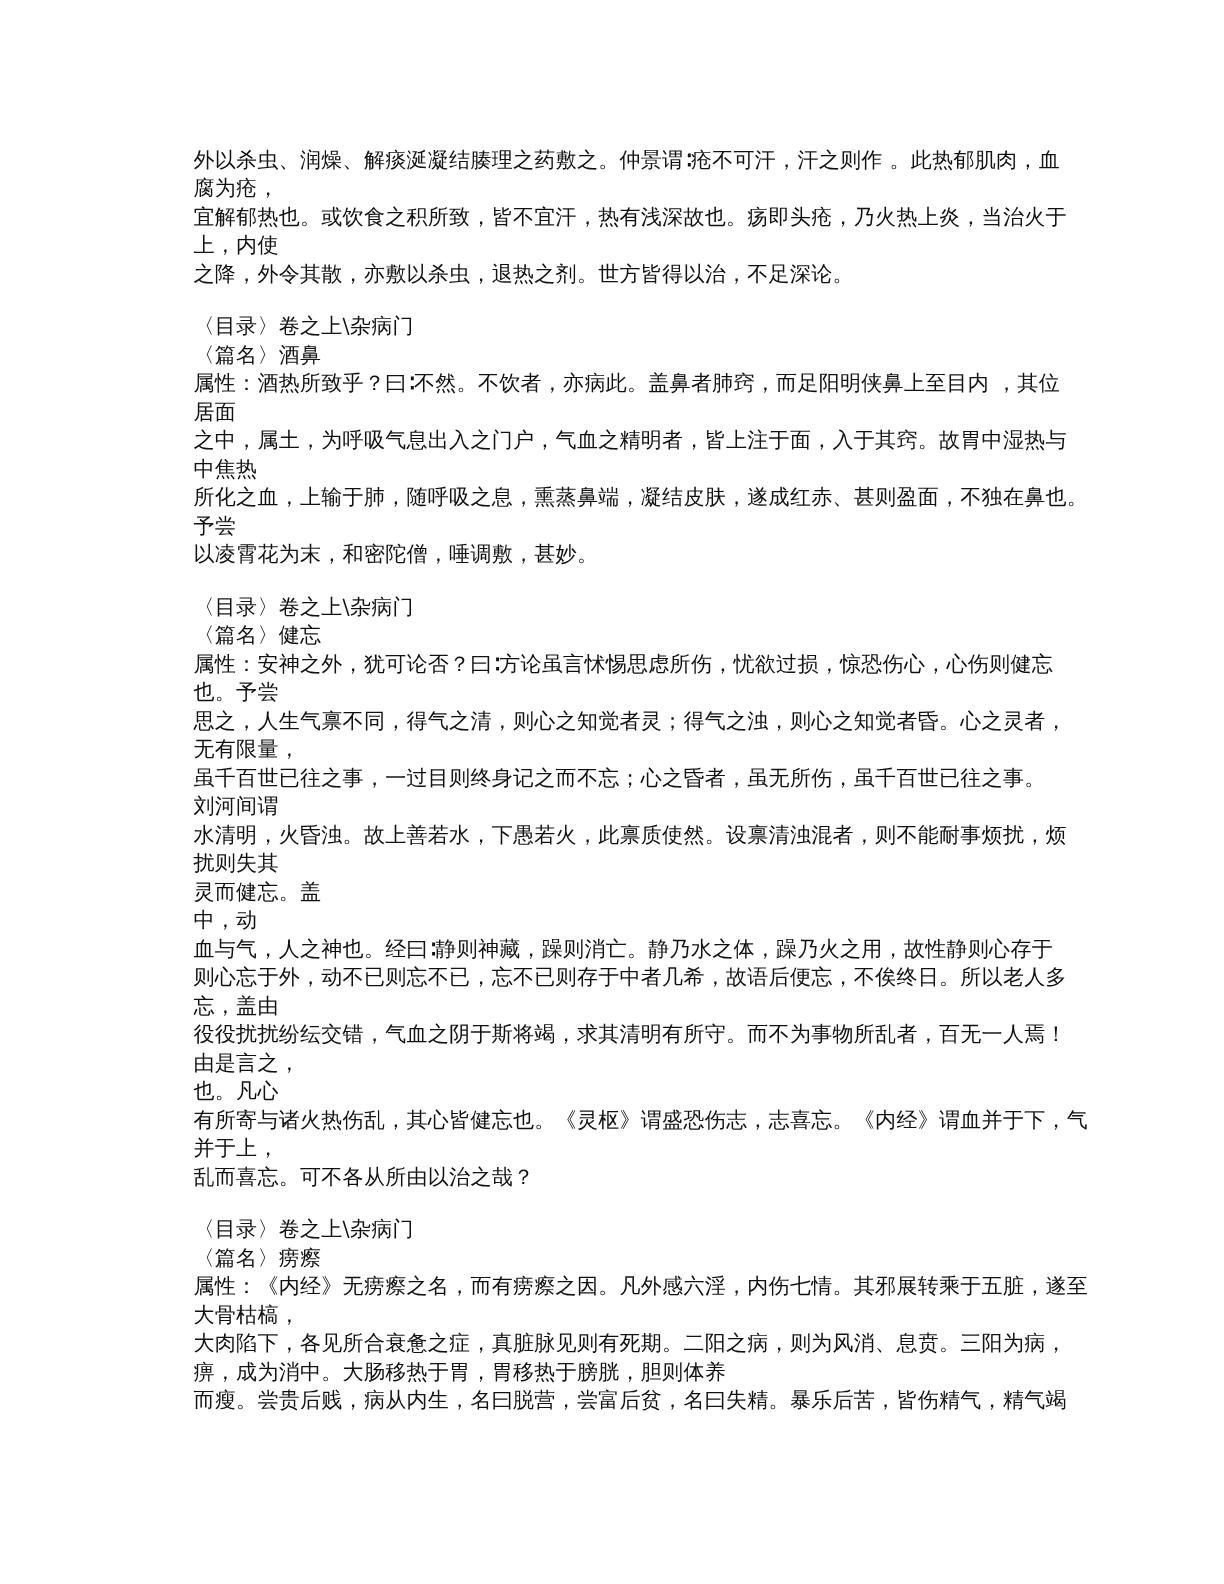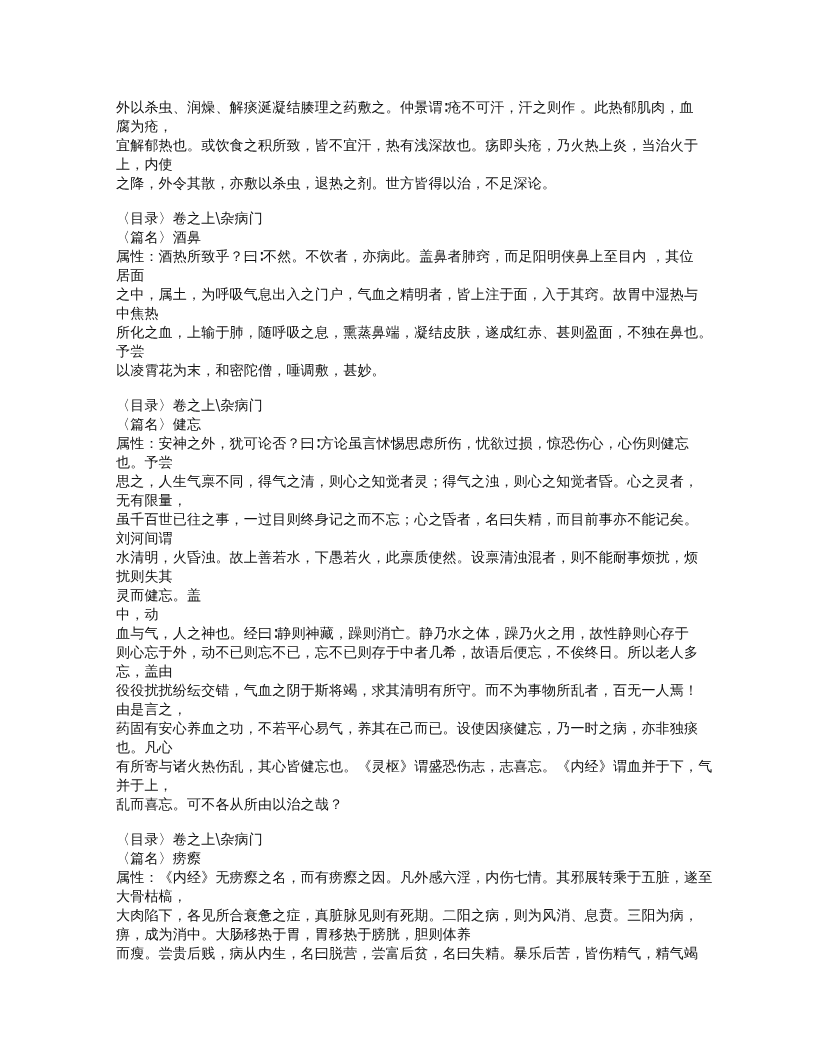--- a/index.html
+++ b/index.html
@@ -10,21 +10,21 @@
   body {
     width: 816px;
     height: 1056px;
     position: relative;
     overflow: hidden;
     font-family: "DejaVu Serif", "Liberation Serif", serif;
     color: #111111;
   }
   .page {
     position: absolute;
-    left: 116px;
+    left: 129px;
     top: 98px;
     width: 590px;
   }
   .section {
     margin: 0 0 16px 0;
   }
   .line {
     display: block;
     font-size: 14px;
     line-height: 19px;
@@ -58,32 +58,31 @@
     <span class="line">以凌霄花为末，和密陀僧，唾调敷，甚妙。</span>
   </div>
 
   <div class="section">
     <span class="line">〈目录〉卷之上\杂病门</span>
     <span class="line">〈篇名〉健忘</span>
     <span class="line">属性：安神之外，犹可论否？曰∶方论虽言怵惕思虑所伤，忧欲过损，惊恐伤心，心伤则健忘</span>
     <span class="line">也。予尝</span>
     <span class="line">思之，人生气禀不同，得气之清，则心之知觉者灵；得气之浊，则心之知觉者昏。心之灵者，</span>
     <span class="line">无有限量，</span>
-    <span class="line">虽千百世已往之事，一过目则终身记之而不忘；心之昏者，名曰失精，而目前事亦不能记矣。</span>
+    <span class="line">虽千百世已往之事，一过目则终身记之而不忘；心之昏者，虽无所伤，虽千百世已往之事。</span>
     <span class="line">刘河间谓</span>
     <span class="line">水清明，火昏浊。故上善若水，下愚若火，此禀质使然。设禀清浊混者，则不能耐事烦扰，烦</span>
     <span class="line">扰则失其</span>
     <span class="line">灵而健忘。盖</span>
     <span class="line">中，动</span>
     <span class="line">血与气，人之神也。经曰∶静则神藏，躁则消亡。静乃水之体，躁乃火之用，故性静则心存于</span>
     <span class="line">则心忘于外，动不已则忘不已，忘不已则存于中者几希，故语后便忘，不俟终日。所以老人多</span>
     <span class="line">忘，盖由</span>
     <span class="line">役役扰扰纷纭交错，气血之阴于斯将竭，求其清明有所守。而不为事物所乱者，百无一人焉！</span>
     <span class="line">由是言之，</span>
-    <span class="line">药固有安心养血之功，不若平心易气，养其在己而已。设使因痰健忘，乃一时之病，亦非独痰</span>
     <span class="line">也。凡心</span>
     <span class="line">有所寄与诸火热伤乱，其心皆健忘也。《灵枢》谓盛恐伤志，志喜忘。《内经》谓血并于下，气</span>
     <span class="line">并于上，</span>
     <span class="line">乱而喜忘。可不各从所由以治之哉？</span>
   </div>
 
   <div class="section">
     <span class="line">〈目录〉卷之上\杂病门</span>
     <span class="line">〈篇名〉痨瘵</span>
     <span class="line">属性：《内经》无痨瘵之名，而有痨瘵之因。凡外感六淫，内伤七情。其邪展转乘于五脏，遂至</span>

